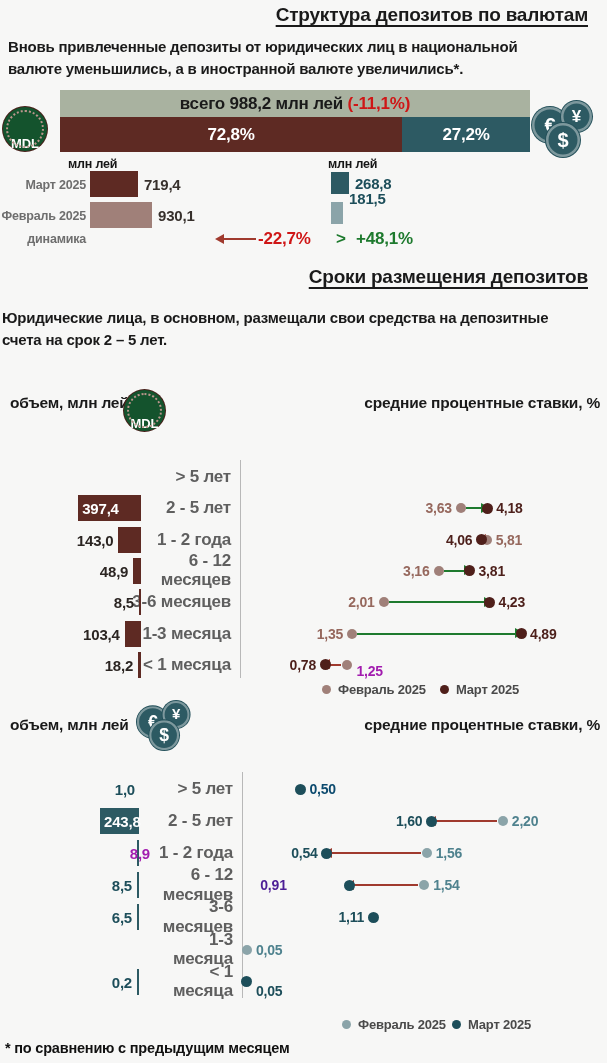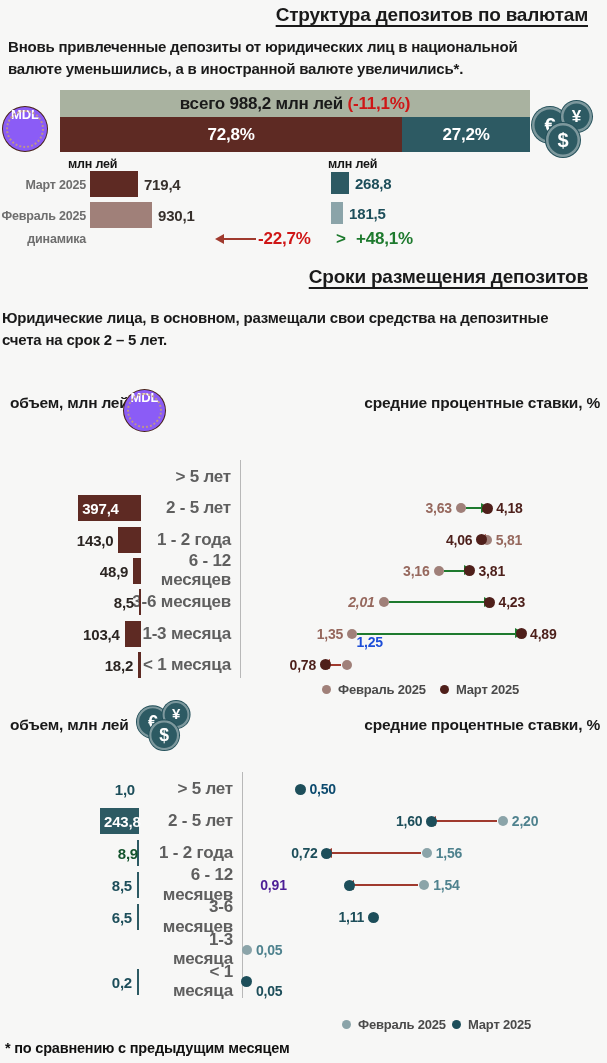--- a/index.html
+++ b/index.html
@@ -11,22 +11,22 @@
   .stack{position:absolute;left:60px;top:90px;width:470px;}
   .stack-top{height:27px;line-height:27px;background:#a9b2a0;text-align:center;
              font-size:17px;font-weight:bold;white-space:nowrap;}
   .stack-bottom{display:flex;height:35px;}
   .seg{height:35px;display:flex;align-items:center;justify-content:center;
        color:#fff;font-size:17px;font-weight:bold;}
   .seg-mdl{background:#5e2a23;}
   .seg-fx{background:#2d5a63;}
   .red-text{color:#cf1616;}
   .green-text{color:#1e7a2e;}
-  .coin-mdl{position:absolute;border-radius:50%;background:#8b5cf6;
-            display:flex;align-items:flex-start;justify-content:center;
+  .coin-mdl{position:absolute;border-radius:50%;background:#14532d;
+            display:flex;align-items:flex-end;justify-content:center;
             box-shadow:0 0 0 1px #47201a;}
   .coin-mdl::before{content:"";position:absolute;left:3px;top:3px;right:3px;bottom:3px;
             border:2px dotted #bb958c;border-radius:50%;}
   .coin-mdl span{color:#fff;font-weight:bold;font-size:13px;letter-spacing:0;}
   .coins{position:absolute;width:64px;height:58px;}
   .coin{position:absolute;border-radius:50%;background:#2d5a63;color:#fff;font-weight:bold;
         display:flex;align-items:center;justify-content:center;
         box-shadow:inset 0 0 0 2.5px #7d989d, 0 0 0 1px #24505a;}
   .c-eur{left:1px;top:7px;width:36px;height:36px;font-size:20px;}
   .c-yen{left:30px;top:1px;width:31px;height:31px;font-size:17px;}
@@ -148,21 +148,21 @@
   </div>
 
   <div class="footnote" style="left:5px;top:1040px;">* по сравнению с предыдущим месяцем</div>
 <div style="position: absolute; left: 90px; top: 171px; width: 47.984px; height: 26px; background: rgb(94, 42, 35);"></div>
     <div class="bar-value" style="position: absolute; left: 143.984px; top: 184px; transform: translateY(-50%); color: rgb(55, 48, 44);">719,4</div>
     <div style="position: absolute; left: 90px; top: 202px; width: 62.0377px; height: 26px; background: rgb(160, 128, 121);"></div>
     <div class="bar-value" style="position: absolute; left: 158.038px; top: 215px; transform: translateY(-50%); color: rgb(55, 48, 44);">930,1</div>
     <div style="position: absolute; left: 331px; top: 172px; width: 17.929px; height: 22px; background: rgb(45, 90, 99);"></div>
     <div class="bar-value" style="position: absolute; left: 354.929px; top: 183px; transform: translateY(-50%); color: rgb(29, 78, 90);">268,8</div>
     <div style="position: absolute; left: 331px; top: 202px; width: 12.106px; height: 22px; background: rgb(139, 164, 169);"></div>
-    <div class="bar-value" style="position: absolute; left: 349.106px; top: 213px; transform: translateY(-50%); color: rgb(29, 78, 90);">181,5</div>
+    <div class="bar-value" style="position: absolute; left: 349.106px; top: 198px; transform: translateY(-50%); color: rgb(29, 78, 90);">181,5</div>
     <div class="cat-label" style="position: absolute; left: 123px; top: 477px; transform: translateY(-50%); width: 108px; text-align: right;">&gt; 5 лет</div>
     <div class="cat-label" style="position: absolute; left: 123px; top: 508.3px; transform: translateY(-50%); width: 108px; text-align: right;">2 - 5 лет</div>
     <div style="position: absolute; left: 78.2108px; top: 495.3px; width: 62.7892px; height: 26px; background: rgb(94, 42, 35);"></div>
     <div class="bar-value" style="position: absolute; left: 82.2108px; top: 508.3px; transform: translateY(-50%); color: rgb(255, 255, 255);">397,4</div>
     <div class="cat-label" style="position: absolute; left: 123px; top: 539.6px; transform: translateY(-50%); width: 108px; text-align: right;">1 - 2 года</div>
     <div style="position: absolute; left: 118.406px; top: 526.6px; width: 22.594px; height: 26px; background: rgb(94, 42, 35);"></div>
     <div class="bar-value" style="position: absolute; left: 43.406px; top: 539.6px; transform: translateY(-50%); width: 70px; text-align: right; color: rgb(43, 37, 34);">143,0</div>
     <div class="cat-label" style="position: absolute; left: 123px; top: 570.9px; transform: translateY(-50%); width: 108px; text-align: right;">6 - 12 месяцев</div>
     <div style="position: absolute; left: 133.274px; top: 557.9px; width: 7.7262px; height: 26px; background: rgb(94, 42, 35);"></div>
     <div class="bar-value" style="position: absolute; left: 58.2738px; top: 570.9px; transform: translateY(-50%); width: 70px; text-align: right; color: rgb(43, 37, 34);">48,9</div>
@@ -175,21 +175,21 @@
     <div class="cat-label" style="position: absolute; left: 123px; top: 664.8px; transform: translateY(-50%); width: 108px; text-align: right;">&lt; 1 месяца</div>
     <div style="position: absolute; left: 138.124px; top: 651.8px; width: 2.8756px; height: 26px; background: rgb(94, 42, 35);"></div>
     <div class="bar-value" style="position: absolute; left: 63.1244px; top: 664.8px; transform: translateY(-50%); width: 70px; text-align: right; color: rgb(43, 37, 34);">18,2</div>
     <div class="cat-label" style="position: absolute; left: 157px; top: 789px; transform: translateY(-50%); width: 76px; text-align: right;">&gt; 5 лет</div>
     <div class="bar-value" style="position: absolute; left: 65px; top: 789px; transform: translateY(-50%); width: 70px; text-align: right; color: rgb(29, 78, 90);">1,0</div>
     <div class="cat-label" style="position: absolute; left: 157px; top: 821.1px; transform: translateY(-50%); width: 76px; text-align: right;">2 - 5 лет</div>
     <div style="position: absolute; left: 99.992px; top: 808.1px; width: 39.008px; height: 26px; background: rgb(45, 90, 99);"></div>
     <div class="bar-value" style="position: absolute; left: 103.992px; top: 821.1px; transform: translateY(-50%); color: rgb(255, 255, 255);">243,8</div>
     <div class="cat-label" style="position: absolute; left: 157px; top: 853.2px; transform: translateY(-50%); width: 76px; text-align: right;">1 - 2 года</div>
     <div style="position: absolute; left: 137px; top: 840.2px; width: 2px; height: 26px; background: rgb(45, 90, 99);"></div>
-    <div class="bar-value" style="position: absolute; left: 68px; top: 853.2px; transform: translateY(-50%); width: 70px; text-align: right; color: #14532d;">8,9</div>
+    <div class="bar-value" style="position: absolute; left: 80px; top: 853.2px; transform: translateY(-50%); width: 70px; text-align: right; color: #a21caf;">8,9</div>
     <div class="cat-label" style="position: absolute; left: 157px; top: 885.3px; transform: translateY(-50%); width: 76px; text-align: right;">6 - 12 месяцев</div>
     <div style="position: absolute; left: 137px; top: 872.3px; width: 2px; height: 26px; background: rgb(45, 90, 99);"></div>
     <div class="bar-value" style="position: absolute; left: 62px; top: 885.3px; transform: translateY(-50%); width: 70px; text-align: right; color: rgb(29, 78, 90);">8,5</div>
     <div class="cat-label" style="position: absolute; left: 157px; top: 917.4px; transform: translateY(-50%); width: 76px; text-align: right;">3-6 месяцев</div>
     <div style="position: absolute; left: 137px; top: 904.4px; width: 2px; height: 26px; background: rgb(45, 90, 99);"></div>
     <div class="bar-value" style="position: absolute; left: 62px; top: 917.4px; transform: translateY(-50%); width: 70px; text-align: right; color: rgb(29, 78, 90);">6,5</div>
     <div class="cat-label" style="position: absolute; left: 157px; top: 949.5px; transform: translateY(-50%); width: 76px; text-align: right;">1-3 месяца</div>
     <div class="cat-label" style="position: absolute; left: 157px; top: 981.6px; transform: translateY(-50%); width: 76px; text-align: right;">&lt; 1 месяца</div>
     <div style="position: absolute; left: 137px; top: 968.6px; width: 2px; height: 26px; background: rgb(45, 90, 99);"></div>
     <div class="bar-value" style="position: absolute; left: 62px; top: 981.6px; transform: translateY(-50%); width: 70px; text-align: right; color: rgb(29, 78, 90);">0,2</div>
@@ -204,44 +204,44 @@
     <div class="rate-feb" style="position: absolute; top: 539.6px; transform: translateY(-50%); color: rgb(150, 104, 93); left: 495.709px;">5,81</div>
     <div class="rate-mar" style="position: absolute; top: 539.6px; transform: translateY(-50%); color: rgb(76, 31, 26); left: 392.462px; width: 80px; text-align: right;">4,06</div>
     <div class="arrow green head-r" style="position: absolute; left: 443.532px; top: 569.9px; width: 20.005px;"></div>
     <div style="position: absolute; left: 433.532px; top: 565.9px; width: 10px; height: 10px; border-radius: 50%; background: rgb(160, 128, 121);"></div>
     <div style="position: absolute; left: 464.037px; top: 565.4px; width: 11px; height: 11px; border-radius: 50%; background: rgb(79, 31, 26);"></div>
     <div class="rate-feb" style="position: absolute; top: 570.9px; transform: translateY(-50%); color: rgb(150, 104, 93); left: 349.532px; width: 80px; text-align: right;">3,16</div>
     <div class="rate-mar" style="position: absolute; top: 570.9px; transform: translateY(-50%); color: rgb(76, 31, 26); left: 478.537px;">3,81</div>
     <div class="arrow green head-r" style="position: absolute; left: 388.677px; top: 601.2px; width: 94.894px;"></div>
     <div style="position: absolute; left: 378.677px; top: 597.2px; width: 10px; height: 10px; border-radius: 50%; background: rgb(160, 128, 121);"></div>
     <div style="position: absolute; left: 484.071px; top: 596.7px; width: 11px; height: 11px; border-radius: 50%; background: rgb(79, 31, 26);"></div>
-    <div class="rate-feb" style="position: absolute; top: 602.2px; transform: translateY(-50%); color: rgb(150, 104, 93); left: 294.677px; width: 80px; text-align: right; font-style: italic;">2,01</div>
+    <div class="rate-feb" style="position: absolute; top: 602.2px; transform: translateY(-50%); color: rgb(150, 104, 93); left: 294.677px; width: 80px; text-align: right;">2,01</div>
     <div class="rate-mar" style="position: absolute; top: 602.2px; transform: translateY(-50%); color: rgb(76, 31, 26); left: 498.571px;">4,23</div>
     <div class="arrow green head-r" style="position: absolute; left: 357.195px; top: 632.5px; width: 157.858px;"></div>
     <div style="position: absolute; left: 347.195px; top: 628.5px; width: 10px; height: 10px; border-radius: 50%; background: rgb(160, 128, 121);"></div>
     <div style="position: absolute; left: 515.553px; top: 628px; width: 11px; height: 11px; border-radius: 50%; background: rgb(79, 31, 26);"></div>
     <div class="rate-feb" style="position: absolute; top: 633.5px; transform: translateY(-50%); color: rgb(150, 104, 93); left: 263.195px; width: 80px; text-align: right;">1,35</div>
     <div class="rate-mar" style="position: absolute; top: 633.5px; transform: translateY(-50%); color: rgb(76, 31, 26); left: 530.053px;">4,89</div>
     <div class="arrow red head-l" style="position: absolute; left: 330.006px; top: 663.8px; width: 11.419px;"></div>
     <div style="position: absolute; left: 342.425px; top: 659.8px; width: 10px; height: 10px; border-radius: 50%; background: rgb(160, 128, 121);"></div>
     <div style="position: absolute; left: 319.506px; top: 659.3px; width: 11px; height: 11px; border-radius: 50%; background: rgb(79, 31, 26);"></div>
-    <div class="rate-feb" style="position: absolute; top: 642px; transform: translateY(-50%); color: #1d4ed8; left: 356.425px;">1,25</div>
+    <div class="rate-feb" style="position: absolute; top: 671px; transform: translateY(-50%); color: #a21caf; left: 356.425px;">1,25</div>
     <div class="rate-mar" style="position: absolute; top: 664.8px; transform: translateY(-50%); color: rgb(76, 31, 26); left: 236.006px; width: 80px; text-align: right;">0,78</div>
     <div style="position: absolute; left: 295px; top: 783.5px; width: 11px; height: 11px; border-radius: 50%; background: rgb(29, 78, 90);"></div>
     <div class="rate-mar" style="position: absolute; top: 789px; transform: translateY(-50%); color: #0c4a6e; left: 309.5px;">0,50</div>
     <div class="arrow red head-l" style="position: absolute; left: 436.4px; top: 820.1px; width: 60.4px;"></div>
     <div style="position: absolute; left: 497.8px; top: 816.1px; width: 10px; height: 10px; border-radius: 50%; background: rgb(139, 164, 169);"></div>
     <div style="position: absolute; left: 425.9px; top: 815.6px; width: 11px; height: 11px; border-radius: 50%; background: rgb(29, 78, 90);"></div>
     <div class="rate-feb" style="position: absolute; top: 821.1px; transform: translateY(-50%); color: rgb(79, 130, 142); left: 511.8px;">2,20</div>
     <div class="rate-mar" style="position: absolute; top: 821.1px; transform: translateY(-50%); color: rgb(29, 78, 90); left: 342.4px; width: 80px; text-align: right;">1,60</div>
     <div class="arrow red head-l" style="position: absolute; left: 331.68px; top: 852.2px; width: 88.96px;"></div>
     <div style="position: absolute; left: 421.64px; top: 848.2px; width: 10px; height: 10px; border-radius: 50%; background: rgb(139, 164, 169);"></div>
     <div style="position: absolute; left: 321.18px; top: 847.7px; width: 11px; height: 11px; border-radius: 50%; background: rgb(29, 78, 90);"></div>
     <div class="rate-feb" style="position: absolute; top: 853.2px; transform: translateY(-50%); color: rgb(79, 130, 142); left: 435.64px;">1,56</div>
-    <div class="rate-mar" style="position: absolute; top: 853.2px; transform: translateY(-50%); color: rgb(29, 78, 90); left: 237.68px; width: 80px; text-align: right;">0,72</div>
+    <div class="rate-mar" style="position: absolute; top: 853.2px; transform: translateY(-50%); color: rgb(29, 78, 90); left: 237.68px; width: 80px; text-align: right;">0,54</div>
     <div class="arrow red head-l" style="position: absolute; left: 354.29px; top: 884.3px; width: 63.97px;"></div>
     <div style="position: absolute; left: 419.26px; top: 880.3px; width: 10px; height: 10px; border-radius: 50%; background: rgb(139, 164, 169);"></div>
     <div style="position: absolute; left: 343.79px; top: 879.8px; width: 11px; height: 11px; border-radius: 50%; background: rgb(29, 78, 90);"></div>
     <div class="rate-feb" style="position: absolute; top: 885.3px; transform: translateY(-50%); color: rgb(79, 130, 142); left: 433.26px;">1,54</div>
     <div class="rate-mar" style="position: absolute; top: 885.3px; transform: translateY(-50%); color: #4c1d95; left: 260.29px; width: 80px; ">0,91</div>
     <div style="position: absolute; left: 367.59px; top: 911.9px; width: 11px; height: 11px; border-radius: 50%; background: rgb(29, 78, 90);"></div>
     <div class="rate-mar" style="position: absolute; top: 917.4px; transform: translateY(-50%); color: rgb(29, 78, 90); left: 284.09px; width: 80px; text-align: right;">1,11</div>
     <div style="position: absolute; left: 241.95px; top: 944.5px; width: 10px; height: 10px; border-radius: 50%; background: rgb(139, 164, 169);"></div>
     <div class="rate-feb" style="position: absolute; top: 949.5px; transform: translateY(-50%); color: rgb(79, 130, 142); left: 255.95px;">0,05</div>
     <div style="position: absolute; left: 241.45px; top: 976.1px; width: 11px; height: 11px; border-radius: 50%; background: rgb(29, 78, 90);"></div>

